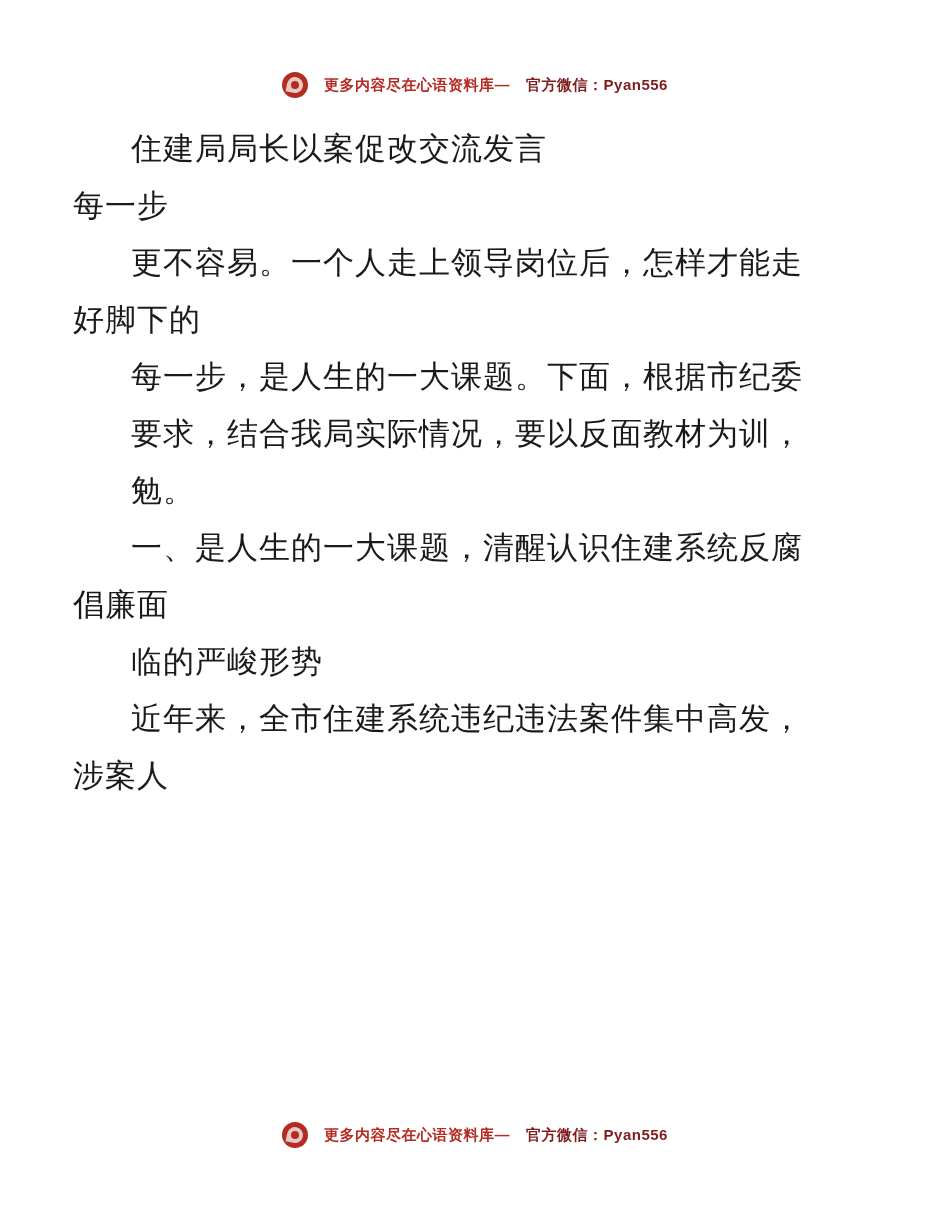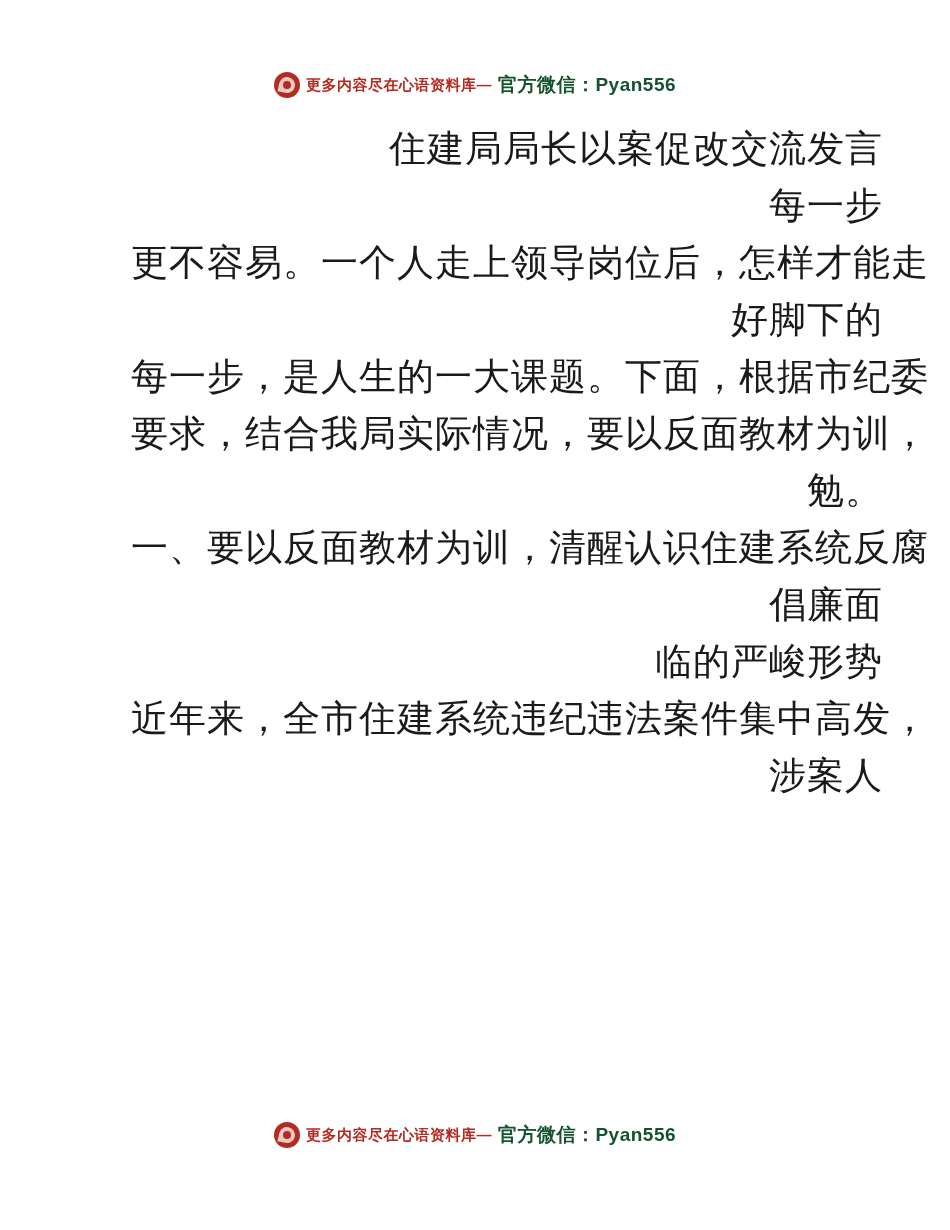--- a/index.html
+++ b/index.html
@@ -18,21 +18,21 @@
   }
 
   
   .banner {
     position: absolute;
     left: 0;
     width: 950px;
     display: flex;
     align-items: center;
     justify-content: center;
-    gap: 6px;
+    gap: 16px;
     white-space: nowrap;
   }
   .banner-top { top: 72px; }
   .banner-bottom { top: 1122px; }
 
   .banner-logo {
     width: 26px;
     height: 26px;
     border-radius: 50%;
     background: #b42b22;
@@ -64,41 +64,40 @@
   }
   .banner-text {
     font-family: "Liberation Sans", "DejaVu Sans", sans-serif;
     font-size: 15px;
     font-weight: bold;
     color: #b42b22;
     letter-spacing: 0.5px;
   }
   .banner-text-2 {
     font-family: "Liberation Sans", "DejaVu Sans", sans-serif;
-    font-size: 19px;
+    font-size: 15px;
     font-weight: bold;
-    color: #14532d;
+    color: #7f1d1d;
     letter-spacing: 0.5px;
   }
 
   
   .doc-body {
     position: absolute;
     left: 73px;
     top: 120px;
     width: 810px;
   }
   .line {
-    font-size: 37px;
+    font-size: 31px;
     line-height: 57px;
     color: #1a1a1a;
     letter-spacing: 1px;
     white-space: pre;
     font-family: "Liberation Serif", "DejaVu Serif", serif;
-    text-align: right;
   }
   .indent {
     padding-left: 58px;
   }
 </style>
 </head>
 <body>
 
 <div class="page">
 
@@ -109,21 +108,21 @@
   </div>
 
   <div class="doc-body">
     <div class="line indent">住建局局长以案促改交流发言</div>
     <div class="line">每一步</div>
     <div class="line indent">更不容易。一个人走上领导岗位后，怎样才能走</div>
     <div class="line">好脚下的</div>
     <div class="line indent">每一步，是人生的一大课题。下面，根据市纪委</div>
     <div class="line indent">要求，结合我局实际情况，要以反面教材为训，</div>
     <div class="line indent">勉。</div>
-    <div class="line indent">一、要以反面教材为训，清醒认识住建系统反腐</div>
+    <div class="line indent">一、是人生的一大课题，清醒认识住建系统反腐</div>
     <div class="line">倡廉面</div>
     <div class="line indent">临的严峻形势</div>
     <div class="line indent">近年来，全市住建系统违纪违法案件集中高发，</div>
     <div class="line">涉案人</div>
   </div>
 
   <div class="banner banner-bottom">
     <span class="banner-logo"></span>
     <span class="banner-text">更多内容尽在心语资料库—</span>
     <span class="banner-text-2">官方微信：Pyan556</span>

